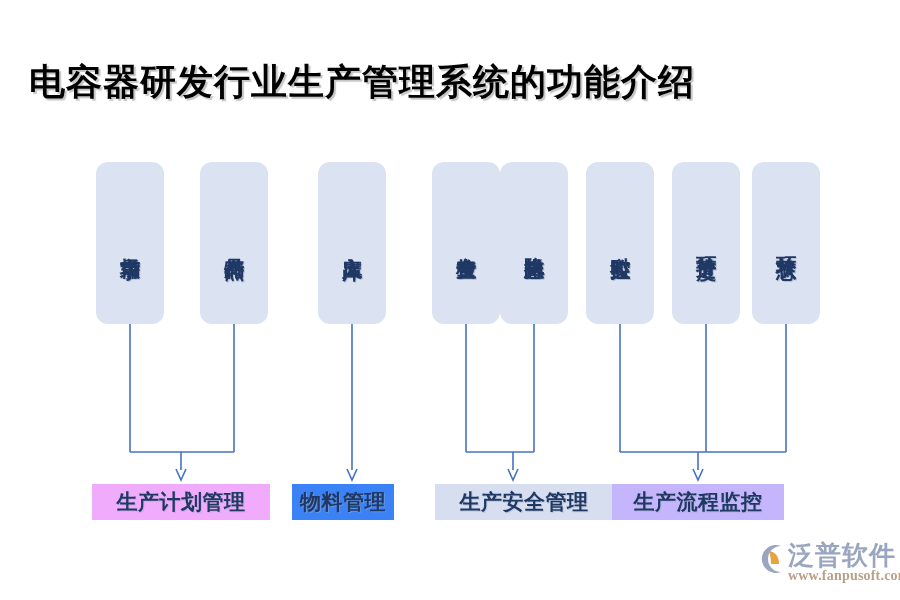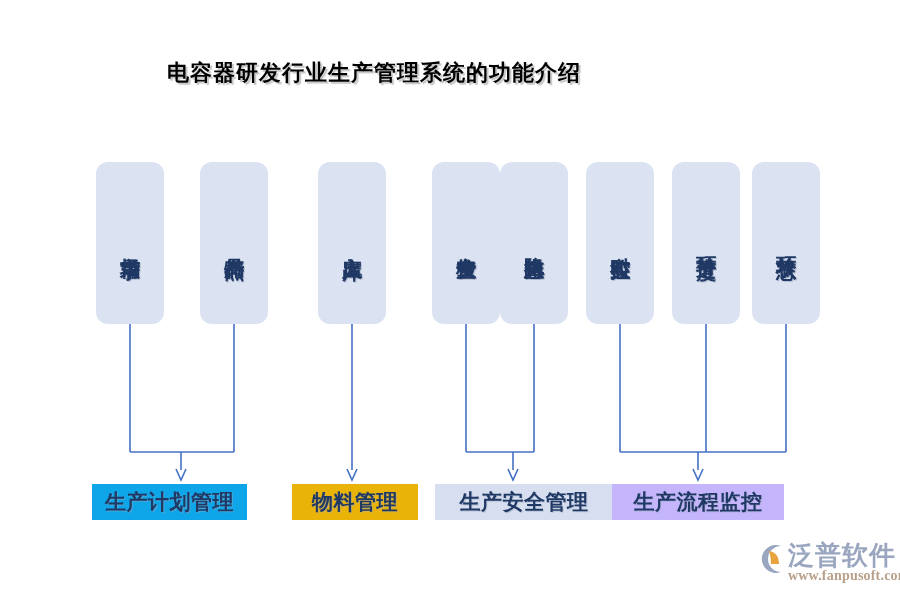--- a/index.html
+++ b/index.html
@@ -16,25 +16,25 @@
   #canvas {
     position: relative;
     width: 900px;
     height: 600px;
     background: #ffffff;
   }
 
   
   .title {
     position: absolute;
-    left: 12px;
+    left: 0;
     top: 58px;
     width: 724px;
     text-align: center;
-    font-size: 22px;
+    font-size: 36px;
     font-weight: bold;
     color: #000000;
     letter-spacing: 1px;
     text-shadow: 2px 2px 1px rgba(150,150,150,0.55);
     white-space: nowrap;
   }
 
   
   .pill {
     position: absolute;
@@ -172,24 +172,24 @@
       </div>
       <div class="pill" style="left: 672px; top: 162px; width: 68px; height: 162px; background: rgb(219, 226, 242);">
         <span class="pill-label">环节进度</span>
       </div>
       <div class="pill" style="left: 752px; top: 162px; width: 68px; height: 162px; background: rgb(219, 226, 242);">
         <span class="pill-label">环节状态</span>
       </div>
     </div>
 
   <div id="results">
-      <div class="result" style="left: 92px; top: 484px; width: 155px; background: #0ea5e9;">
+      <div class="result" style="left: 92px; top: 484px; width: 178px; background: #f0abfc;">
         <span class="result-label">生产计划管理</span>
       </div>
-      <div class="result" style="left: 292px; top: 484px; width: 126px; background: #eab308;">
+      <div class="result" style="left: 292px; top: 484px; width: 102px; background: #3b82f6;">
         <span class="result-label">物料管理</span>
       </div>
       <div class="result" style="left: 424px; top: 484px; width: 178px; background: rgb(214, 222, 240); margin-left: 11px;">
         <span class="result-label">生产安全管理</span>
       </div>
       <div class="result" style="left: 612px; top: 484px; width: 172px; background: #c4b5fd;">
         <span class="result-label">生产流程监控</span>
       </div>
     </div>
 

